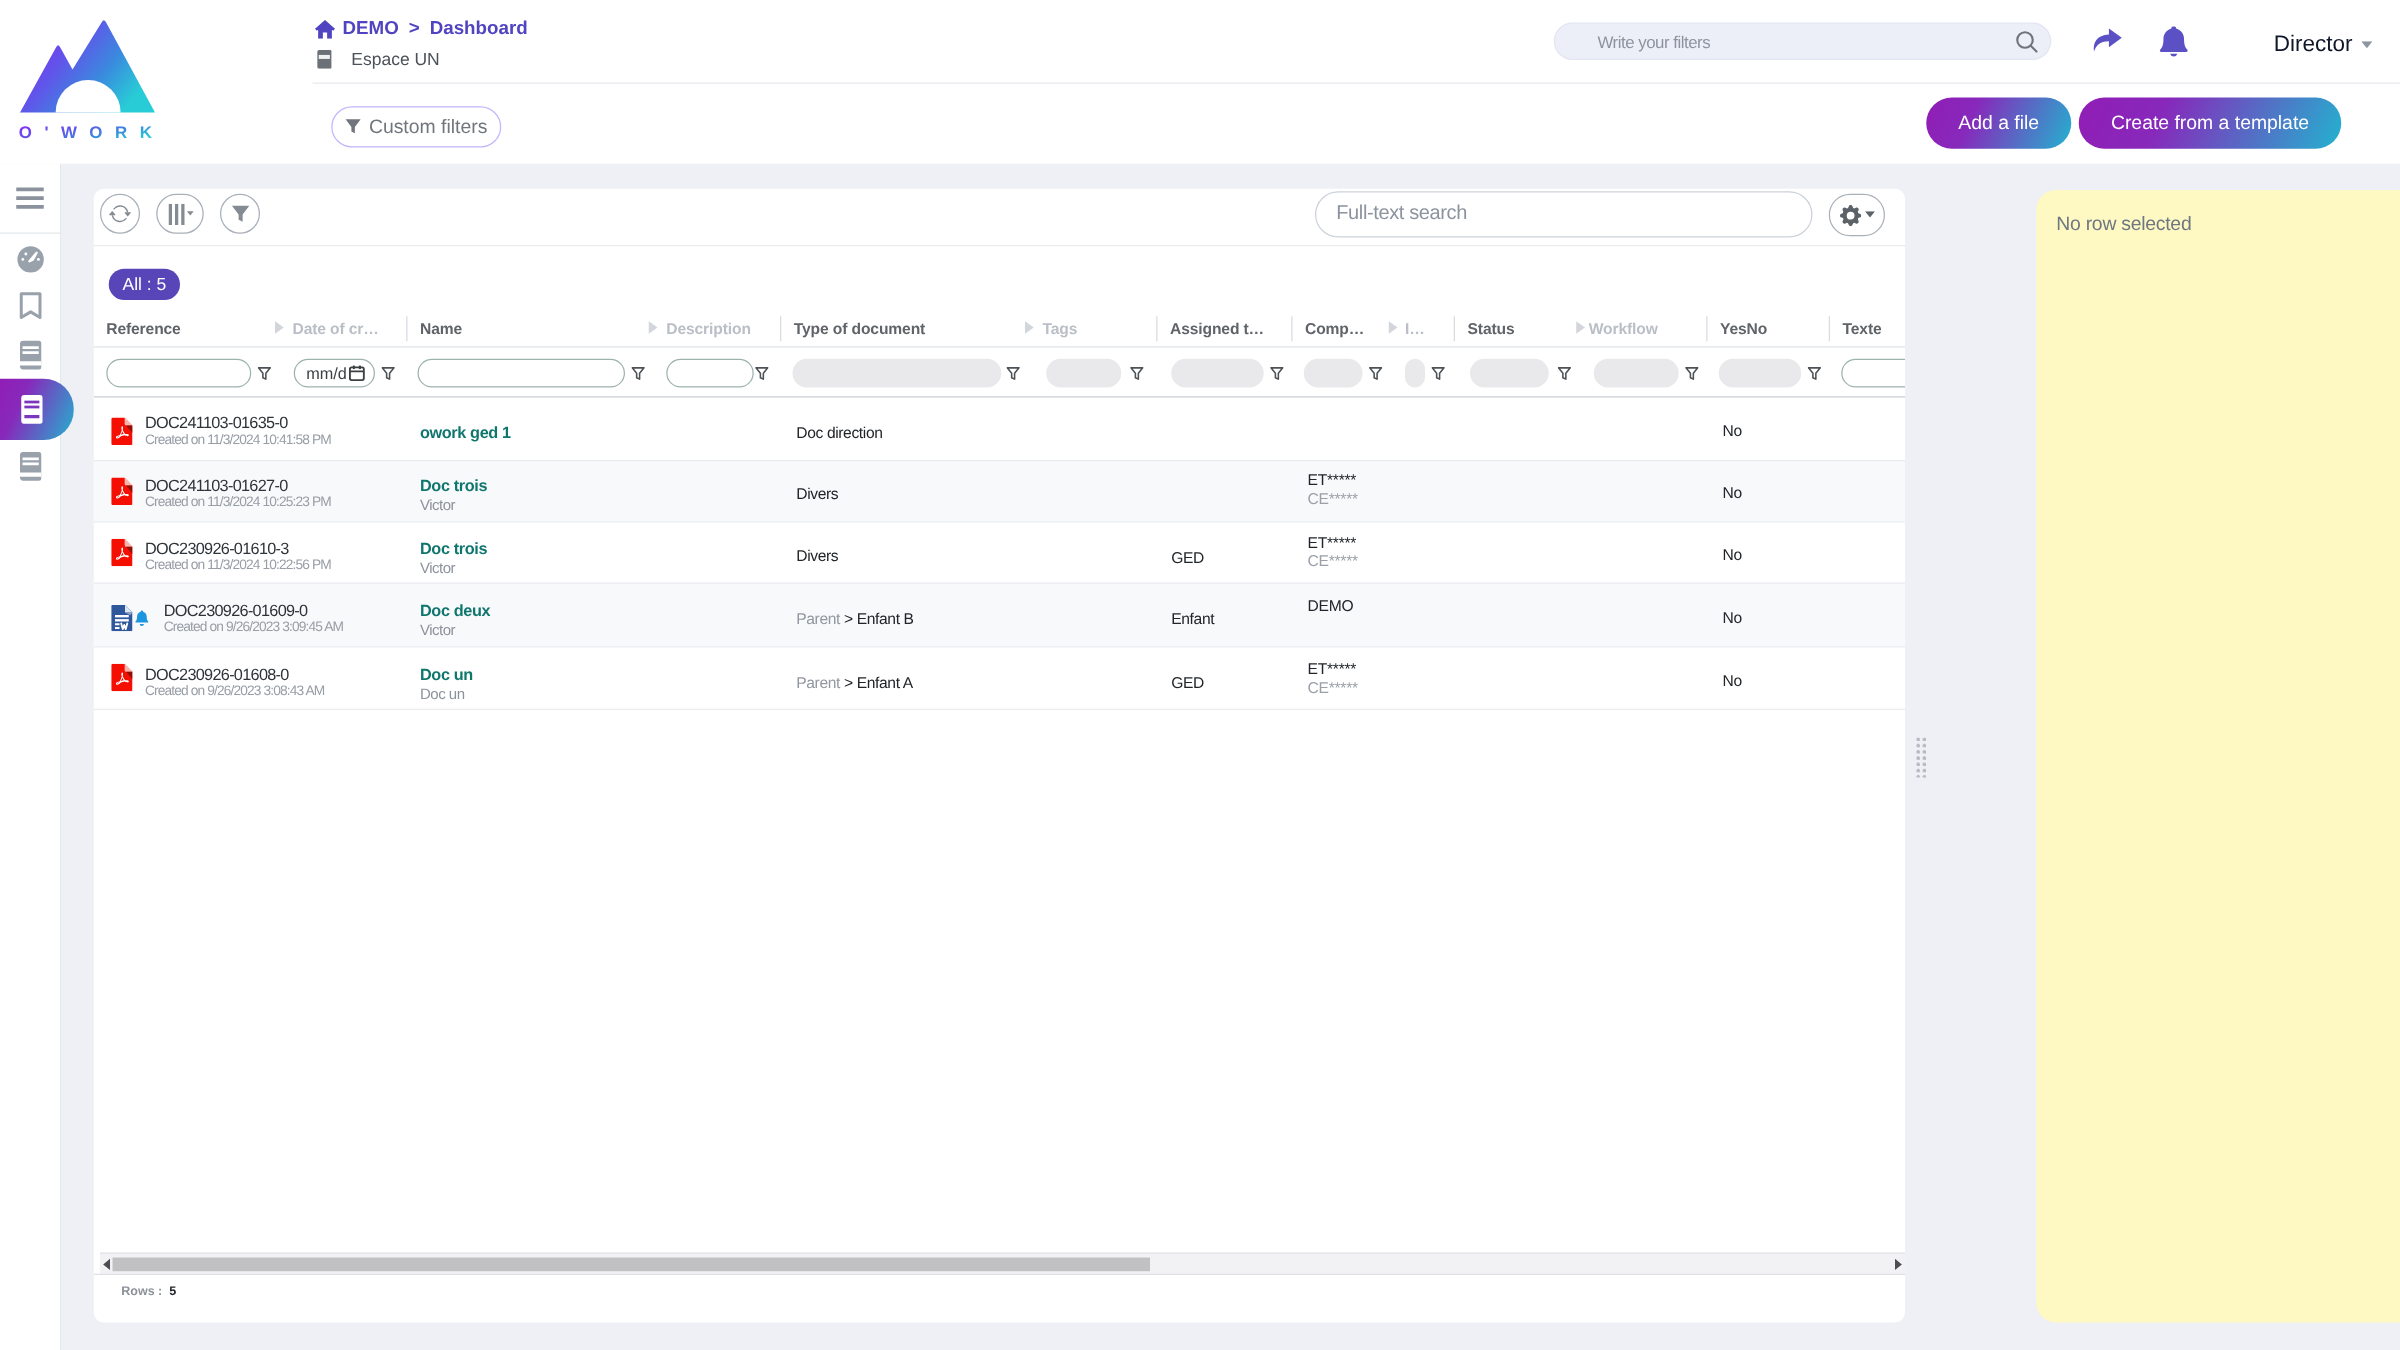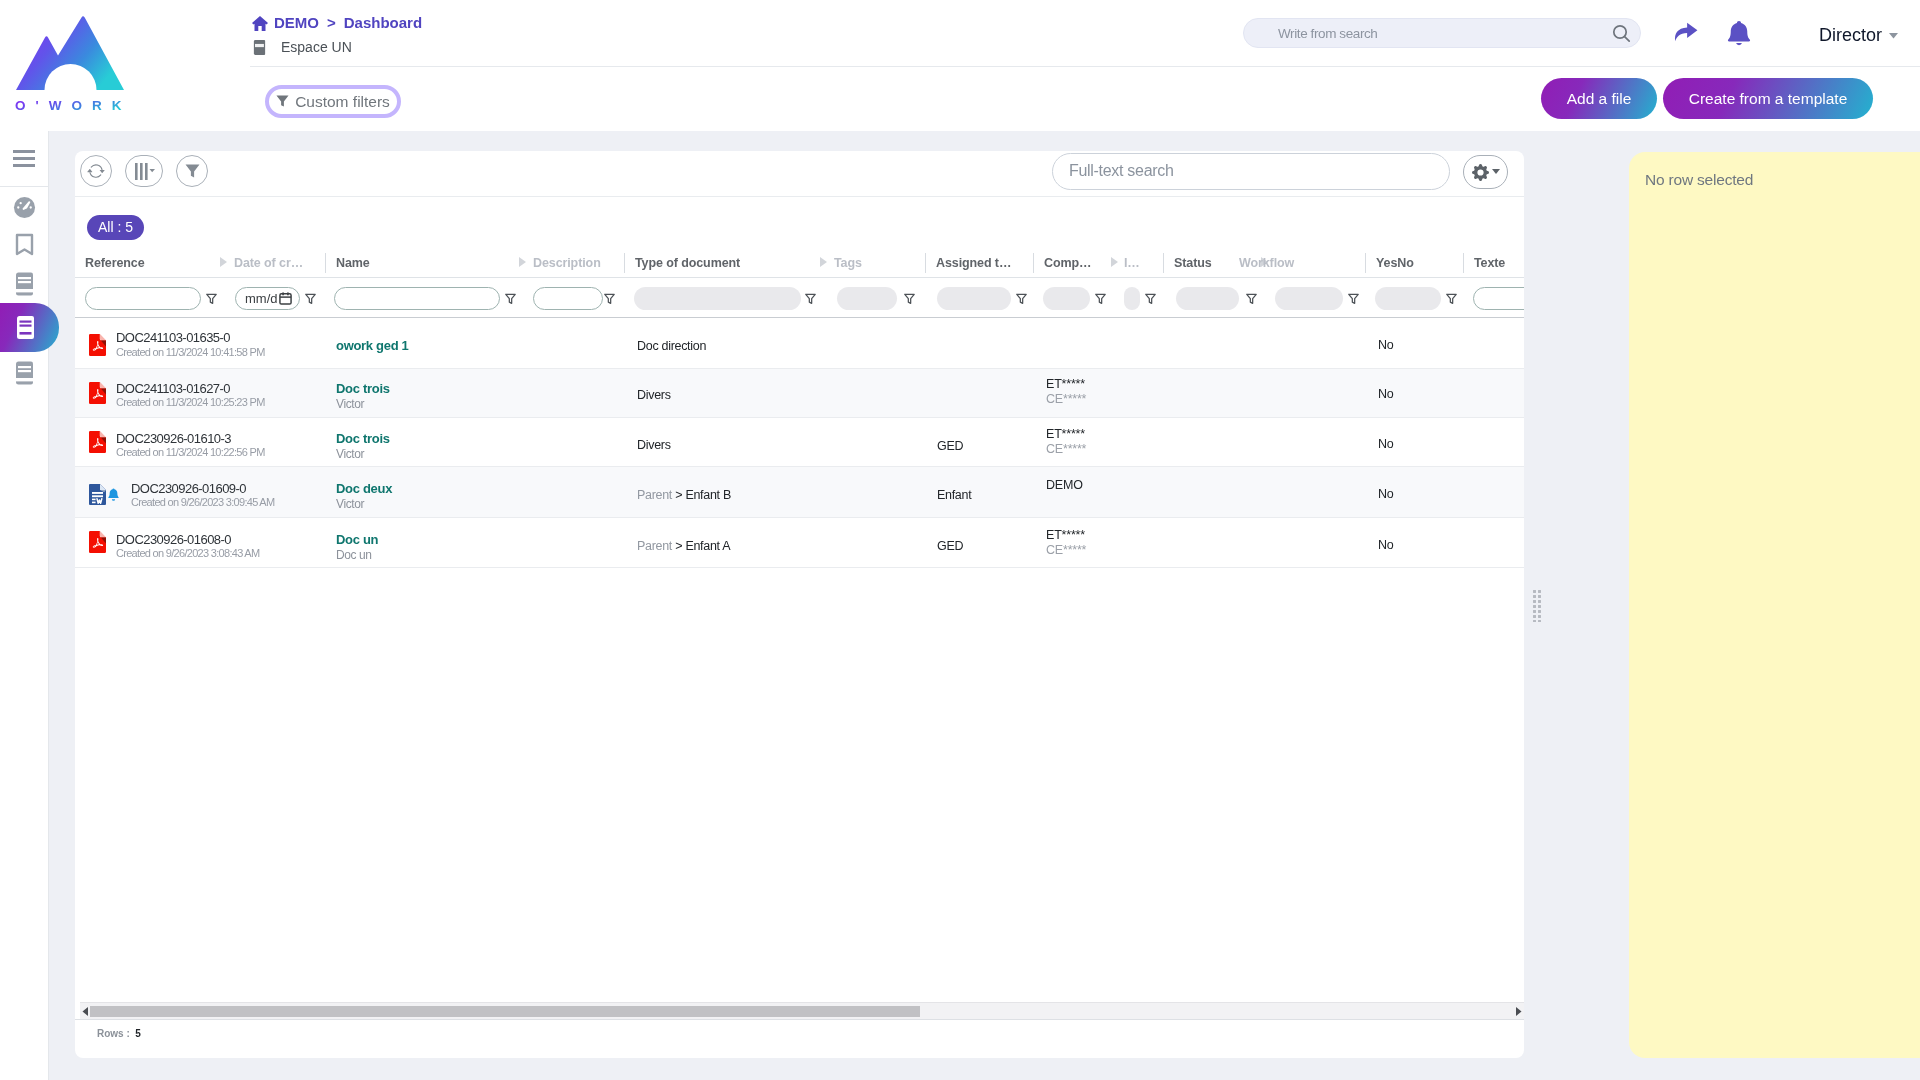--- a/index.html
+++ b/index.html
@@ -7,21 +7,21 @@
 body{font-family:"Liberation Sans",sans-serif;background:#eef0f5;position:relative}
 .abs{position:absolute}
 
 #header{position:absolute;left:0;top:0;width:1920px;height:131px;background:#fff}
 #hdrline{position:absolute;left:250px;top:66px;width:1670px;height:1px;background:#e6e9ed}
 
 #crumb{position:absolute;left:250px;top:14px;font-size:15px;font-weight:bold;color:#5044c0}
 #crumb .sep{color:#5044c0;font-weight:bold;padding:0 8px}
 #espace{position:absolute;left:281px;top:39px;font-size:14px;color:#4b5157}
 
-#cfbtn{position:absolute;left:265px;top:85px;width:136px;height:33px;border:4px solid #c4b5fd;border-radius:17px;color:#70767c;font-size:15.5px;display:flex;align-items:center;justify-content:center;gap:6px;background:#fff}
+#cfbtn{position:absolute;left:265px;top:85px;width:136px;height:33px;border:1px solid #c4b5fd;border-radius:17px;color:#70767c;font-size:15.5px;display:flex;align-items:center;justify-content:center;gap:6px;background:#fff}
 
 #topsearch{position:absolute;left:1243px;top:18px;width:398px;height:30px;background:#edeff8;border:1px solid #e2e5f2;border-radius:15px}
 #topsearch span{position:absolute;left:34px;top:7px;font-size:13.5px;letter-spacing:-0.4px;color:#8d94a0}
 
 #director{position:absolute;left:1819px;top:25px;font-size:18px;color:#0f172a}
 
 .gbtn{position:absolute;top:78px;height:41px;border-radius:21px;background:linear-gradient(115deg,#911db5 0%,#8729bb 32%,#23b2cf 100%);color:#fff;font-size:15.5px;display:flex;align-items:center;justify-content:center}
 #btnadd{left:1541px;width:116px}
 #btntpl{left:1663px;width:210px}
 
@@ -100,21 +100,21 @@
   <div id="hdrline"></div>
 
   <div id="cfbtn">
     <svg width="13" height="13" viewBox="0 0 14 14">
         <path d="M0.5 0.5 L13.5 0.5 L8.5 7 L8.5 12.5 L5.5 11 L5.5 7 Z" fill="#70767c"></path>
       </svg>
     Custom filters
   </div>
 
   <div id="topsearch">
-      <span>Write from search</span>
+      <span>Write your filters</span>
     <svg class="abs" style="left:368px;top:5px" width="19" height="19" viewBox="0 0 19 19">
         <circle cx="8" cy="8" r="6.2" fill="none" stroke="#6e747c" stroke-width="1.7"></circle>
         <line x1="12.6" y1="12.6" x2="17.2" y2="17.2" stroke="#6e747c" stroke-width="1.7" stroke-linecap="round"></line>
       </svg>
   </div>
 
   <svg class="abs" style="left:1672px;top:20px" width="27" height="26" viewBox="0 0 24 24">
       <path d="M13.5 2.5 L23 9.5 13.5 16.5 13.5 12 C6.5 12 4 15.5 2.5 19.5 1.5 13 4.5 7.5 13.5 7 Z" fill="#5b51c4"></path>
     </svg>
   <svg class="abs" style="left:1727px;top:21px" width="24" height="25" viewBox="0 0 16 17">
@@ -216,21 +216,21 @@
   <span class="th thg" style="left:759px">Tags</span>
   <div class="vsep" style="left:850px"></div>
   <span class="th" style="left:861px">Assigned t…</span>
   <div class="vsep" style="left:958px"></div>
   <span class="th" style="left:969px">Comp…</span>
   <div class="tri" style="left:1036px"></div>
   <span class="th thg" style="left:1049px">I…</span>
   <div class="vsep" style="left:1088px"></div>
   <span class="th" style="left:1099px">Status</span>
   <div class="tri" style="left:1186px"></div>
-  <span class="th thg" style="left:1164px">Workflow</span>
+  <span class="th thg" style="left:1196px">Workflow</span>
   <div class="vsep" style="left:1290px"></div>
   <span class="th" style="left:1301px">YesNo</span>
   <div class="vsep" style="left:1388px"></div>
   <span class="th" style="left:1399px">Texte</span>
   <div id="hdrow-line"></div>
 
   <div class="fpill" style="left:10px;width:116px"></div>
   <div class="fpill" style="left:160px;width:65px">
       <span style="position:absolute;left:9px;top:3px;font-size:13px;color:#3c4043">mm/d</span>
     <svg style="position:absolute;right:7px;top:4px" width="13" height="13" viewBox="0 0 14 14">

